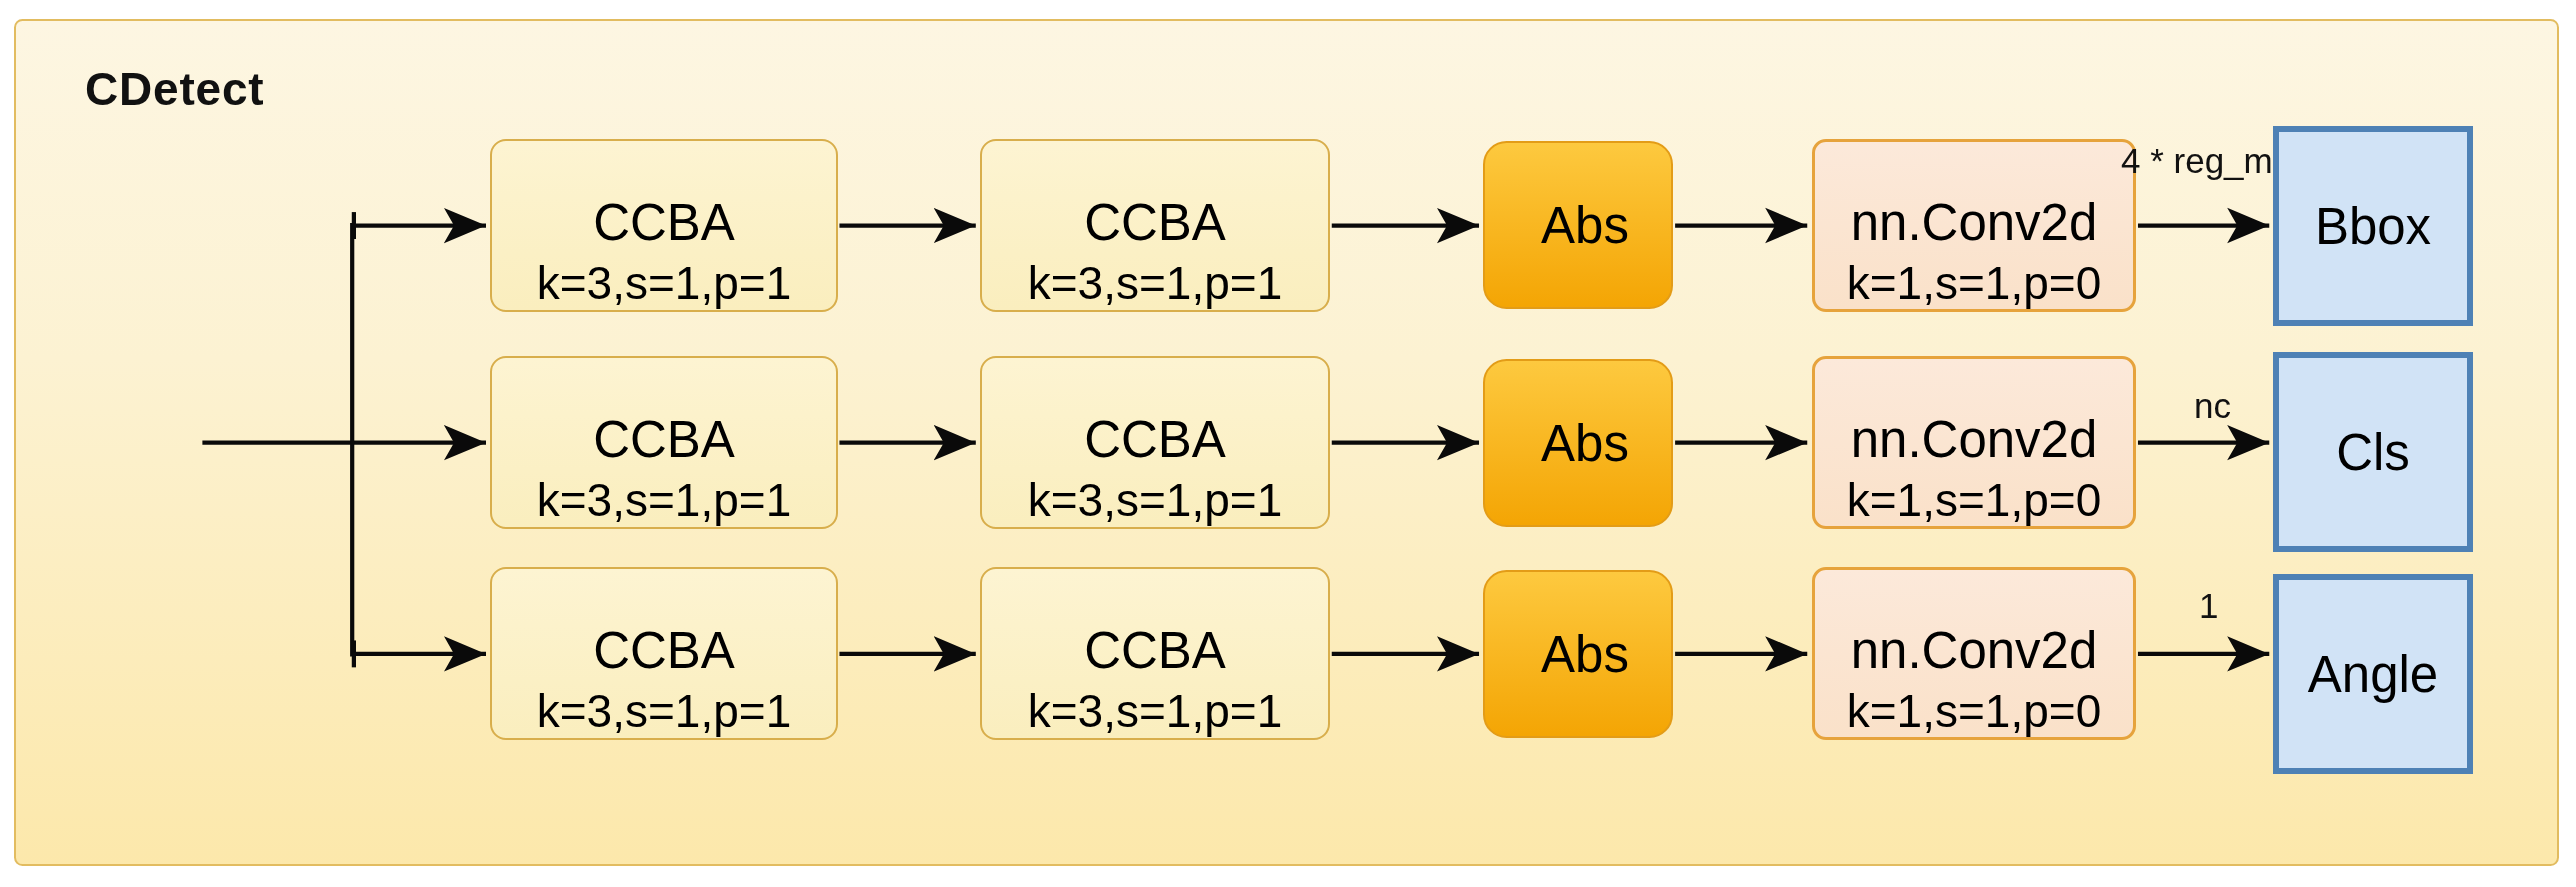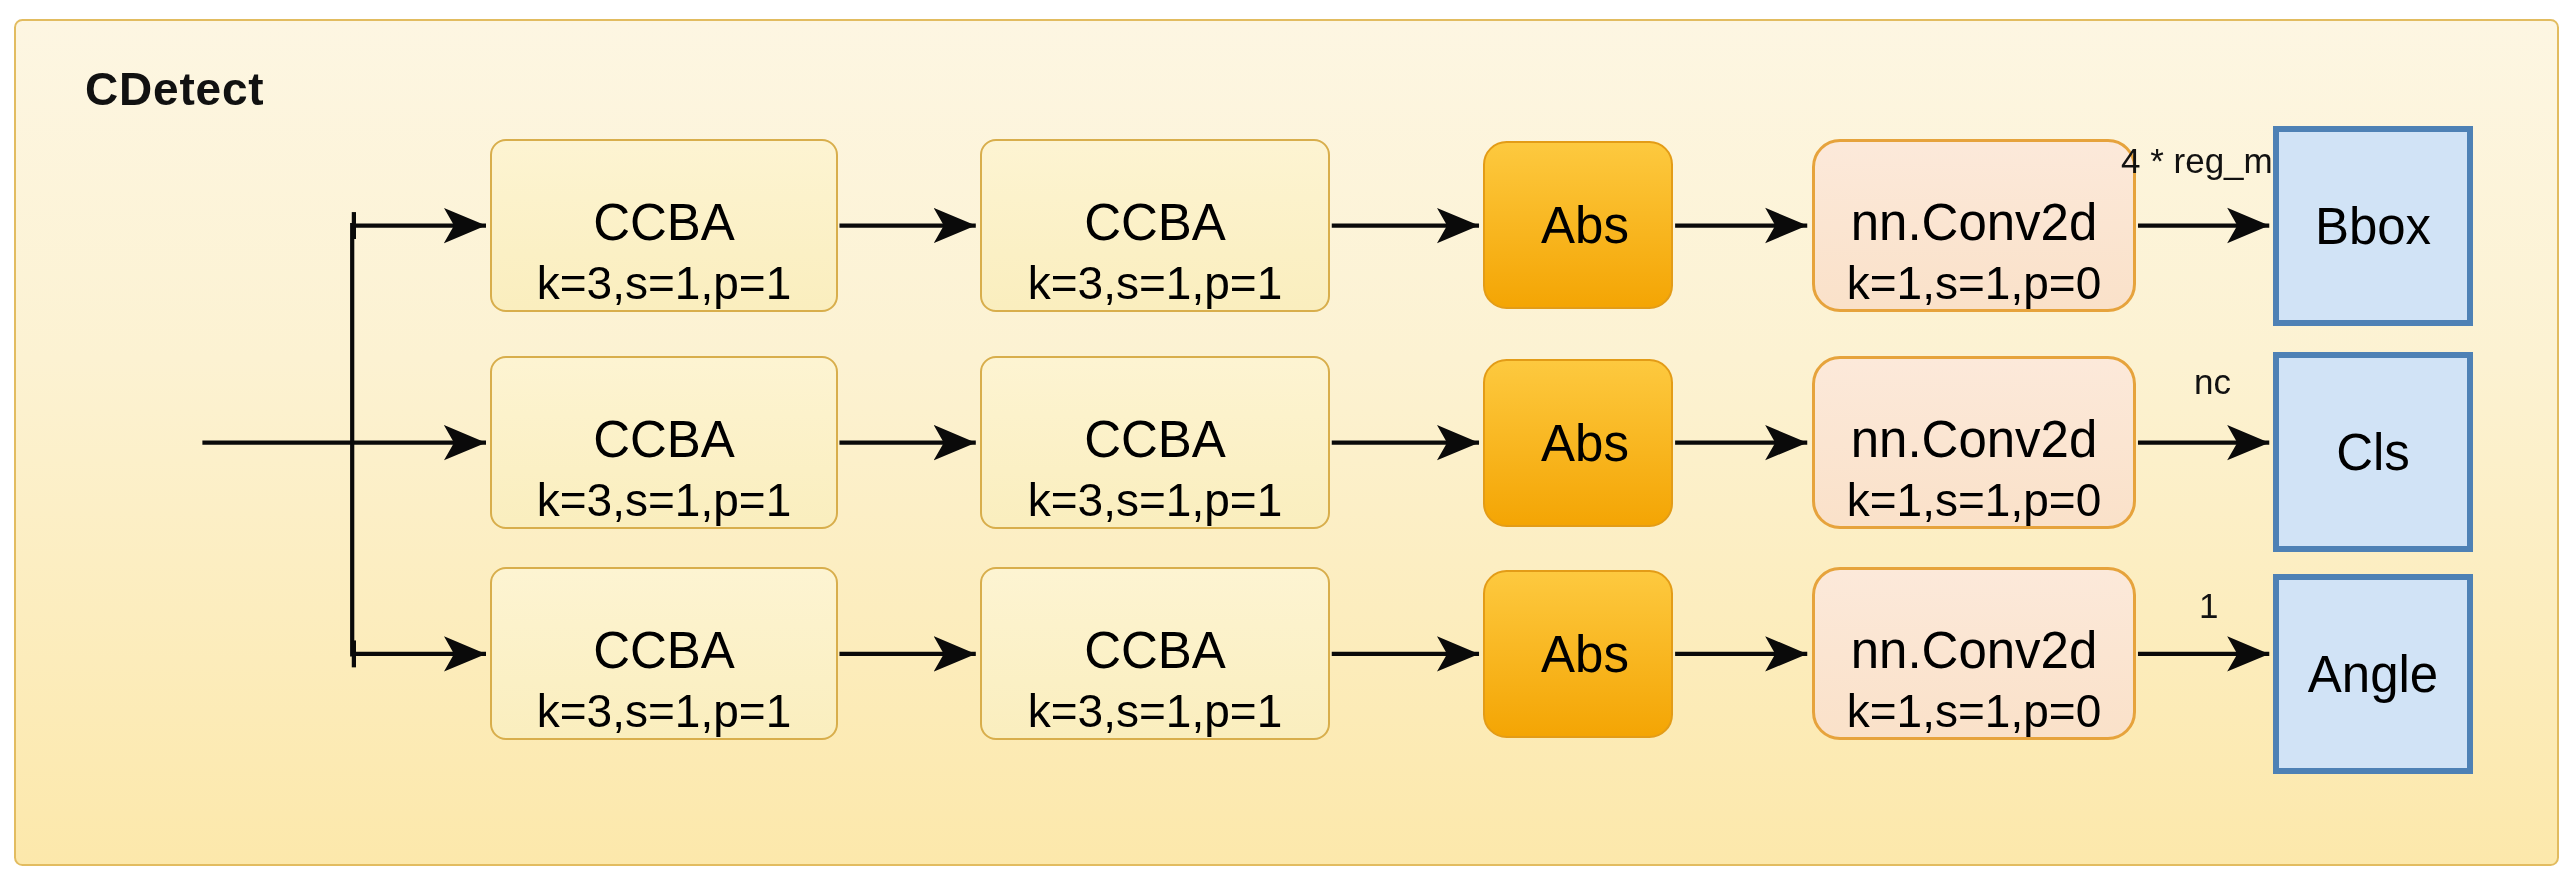--- a/index.html
+++ b/index.html
@@ -26,21 +26,21 @@
     width:348px;height:173px;border:2.5px solid #d8ae4c;border-radius:16px;
     background:linear-gradient(180deg,#fdf4d2 0%, #faeebe 100%);
   }
   .ccba2{width:350px;}
   .absnode{
     width:190px;height:168px;border:2.5px solid #e39c17;border-radius:23.6px;
     background:linear-gradient(180deg,#fdc93f 0%, #f4a504 100%);
     padding-left:14px;
   }
   .conv{
-    width:324px;height:173px;border:3.4px solid #e6a33c;border-radius:28px;
+    width:324px;height:173px;border:3.4px solid #e6a33c;border-radius:14px;
     background:linear-gradient(180deg,#fce9da 0%, #fae1c9 100%);
   }
   .outbox{
     width:200px;height:200px;border:6.7px solid #4e81b5;border-radius:0;
     background:#d1e3f6;
     text-align:right;
   }
   .arrow-label{
     position:absolute;font-size:35px;line-height:39px;white-space:nowrap;color:#111;
   }
@@ -112,21 +112,21 @@
     <div class="lbl">CCBA</div>
     <div class="sub">k=3,s=1,p=1</div>
   </div>
   <div class="node absnode" style="left:1483px;top:359px;">
     <div class="lbl">Abs</div>
   </div>
   <div class="node conv with-sub" style="left:1812px;top:356px;">
     <div class="lbl">nn.Conv2d</div>
     <div class="sub">k=1,s=1,p=0</div>
   </div>
-  <div class="arrow-label" style="left:2194px;top:362px;">nc</div>
+  <div class="arrow-label" style="left:2194px;top:386px;">nc</div>
   <div class="node outbox" style="left:2273px;top:352px;">
     <div class="lbl">Cls</div>
   </div>
 
   <div class="node ccba with-sub" style="left:490px;top:567px;">
     <div class="lbl">CCBA</div>
     <div class="sub">k=3,s=1,p=1</div>
   </div>
   <div class="node ccba ccba2 with-sub" style="left:980px;top:567px;">
     <div class="lbl">CCBA</div>

